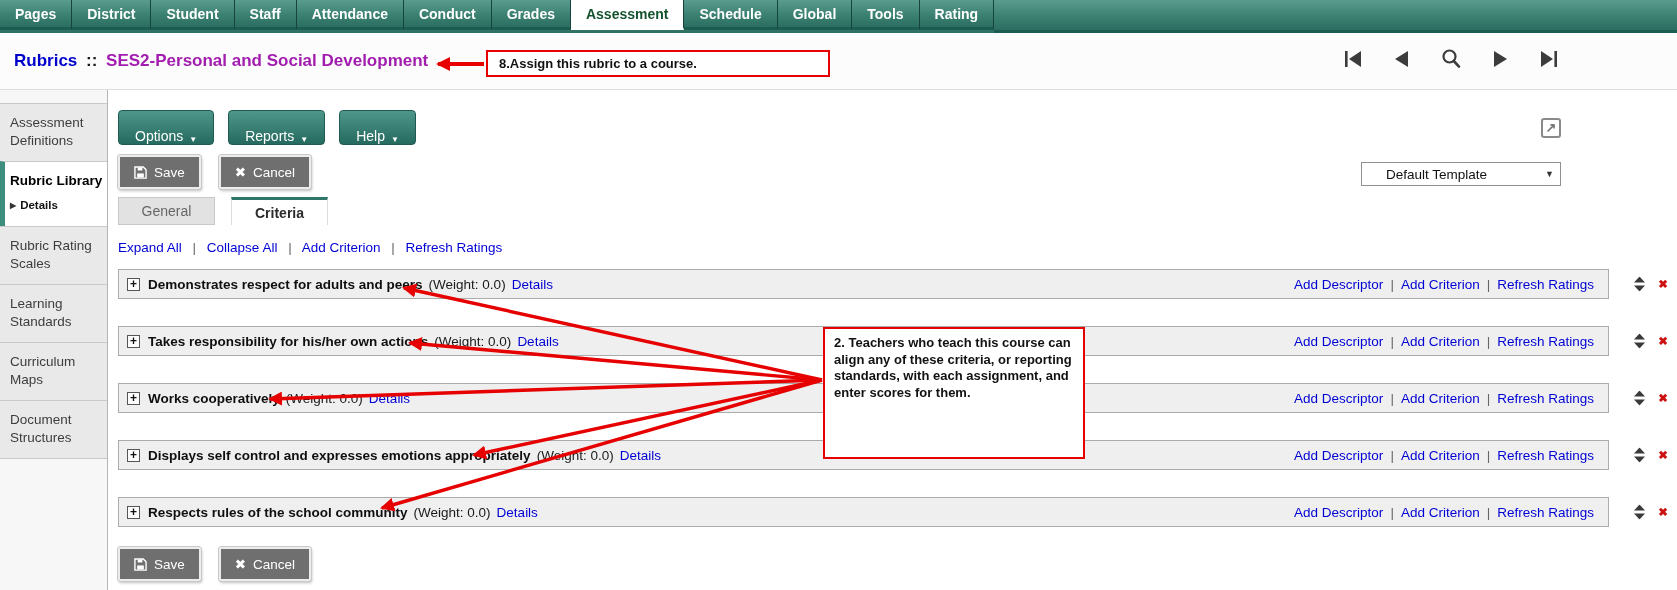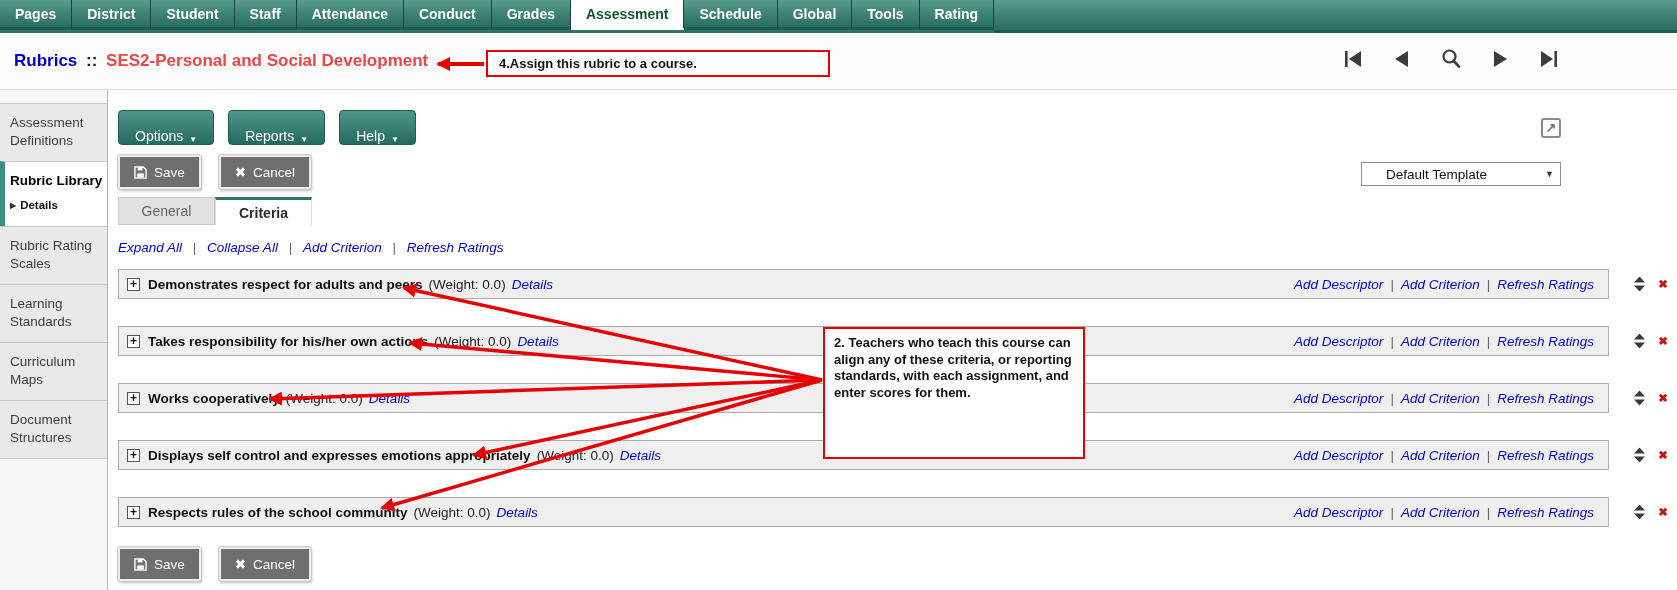--- a/index.html
+++ b/index.html
@@ -18,21 +18,21 @@
   .nav-fill { flex:1; border-bottom:3px solid #1d5c51;
     background:linear-gradient(#5a9c8d 0%,#3b8172 55%,#2c6e61 100%); }
 
   
   .titlebar { position:relative; height:57px; background:#fcfcfc;
     border-bottom:1px solid #ddd; }
   .crumb { position:absolute; left:14px; top:50%; transform:translateY(-50%);
     font-size:17px; font-weight:bold; white-space:nowrap; }
   .crumb .module { color:#0000cc; cursor:pointer; }
   .crumb .sep { color:#1a1a1a; padding:0 4px; }
-  .crumb .rec { color:#ef4444; }
+  .crumb .rec { color:#a21caf; }
   .note1 { position:absolute; left:486px; top:17px; width:344px; height:27px;
     border:2px solid #e60000; background:#fff; display:flex; align-items:center;
     padding-left:11px; font-size:13px; font-weight:bold; color:#111; z-index:5; }
   .recnav { position:absolute; right:117px; top:15px; display:flex; gap:27px;
     align-items:center; }
   .recnav .ric { width:22px; height:22px; cursor:pointer; }
 
   
   .content { display:flex; height:557px; }
   .sidebar { width:108px; border-right:1px solid #b5b5b5; background:#f7f7f7;
@@ -63,31 +63,31 @@
   .expand-win { position:absolute; top:28px; right:116px; width:20px; height:20px;
     border:2px solid #8a8a8a; border-radius:3px; color:#777; font-weight:bold;
     font-size:13px; line-height:16px; text-align:center; cursor:pointer;
     background:#fff; }
   .tpl-select { position:absolute; top:72px; right:116px; width:200px; height:24px;
     border:1px solid #8f8f8f; background:#fff; font-size:13.5px; color:#111;
     display:flex; align-items:center; padding-left:24px; cursor:pointer; }
   .tpl-select .sel-caret { position:absolute; right:6px; font-size:9px; color:#333; }
 
   
-  .tabs { margin-top:8px; display:flex; align-items:center; }
+  .tabs { margin-top:8px; display:flex; align-items:center;gap:16px; }
   .tab { height:28px; width:97px; display:flex; align-items:center;
     justify-content:center; font-size:14px; cursor:pointer; }
   .tab.general { background:#e2e2e2; border:1px solid #c8c8c8; color:#666; }
   .tab.criteria { background:#fff; border-top:3px solid #2f7568;
     border-left:1px solid #dcdcdc; border-right:1px solid #dcdcdc;
     font-weight:bold; color:#2b2b2b; }
 
   
   .bulk { margin-top:15px; font-size:13.5px; }
-  a.lnk { color:#0000d4; text-decoration:none; cursor:pointer;font-style:italic; }
+  a.lnk { color:#0000d4; text-decoration:none; cursor:pointer; }
   .pipe { color:#666; margin:0 7px; }
 
   
   .rowwrap { position:relative; width:100%; margin-top:27px; }
   .rowwrap.first { margin-top:14px; }
   .crit-row { height:30px; margin-right:68px; background:#efefef;
     border:1px solid #ababab; display:flex; align-items:center;
     padding:0 14px 0 8px; }
   .plusbox { width:13px; height:13px; border:1px solid #555; background:#fdfdfd;
     font-size:12px; font-weight:bold; line-height:11px; text-align:center;
@@ -128,21 +128,21 @@
   <div class="navtab">Rating</div>
   <div class="nav-fill"></div>
 </div>
 
 <div class="titlebar">
   <div class="crumb">
     <span class="module">Rubrics</span>
     <span class="sep">::</span>
     <span class="rec">SES2-Personal and Social Development</span>
   </div>
-  <div class="note1">4.Assign this rubric to a course.</div>
+  <div class="note1">8.Assign this rubric to a course.</div>
   <div class="recnav">
     <svg class="ric" viewBox="0 0 22 22">
         <rect x="3" y="3" width="2.6" height="16" fill="#3c3c3c"></rect>
         <path d="M19,3 L7,11 L19,19 z" fill="#3c3c3c"></path>
       </svg>
     <svg class="ric" viewBox="0 0 22 22">
         <path d="M17,3 L4,11 L17,19 z" fill="#3c3c3c"></path>
       </svg>
     <svg class="ric" viewBox="0 0 22 22">
         <circle cx="9.5" cy="8.5" r="6" fill="none" stroke="#3c3c3c" stroke-width="2.2"></circle>

